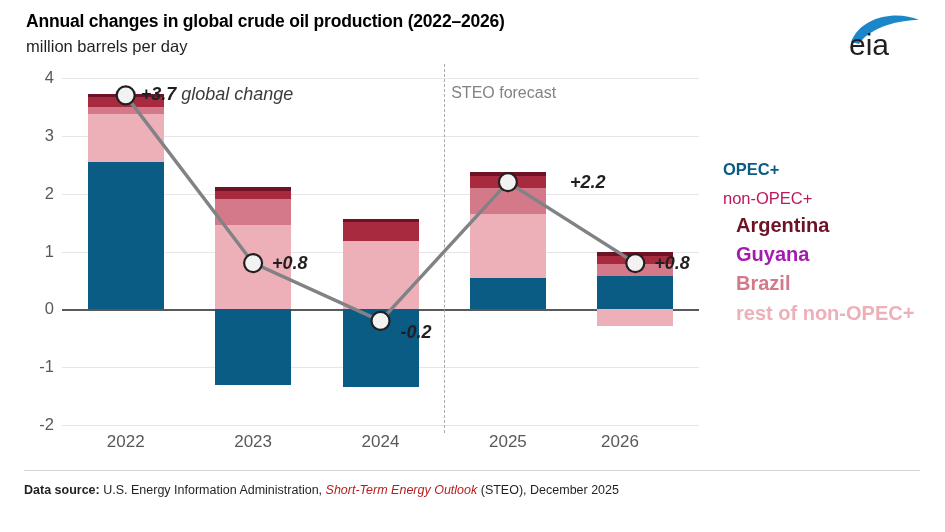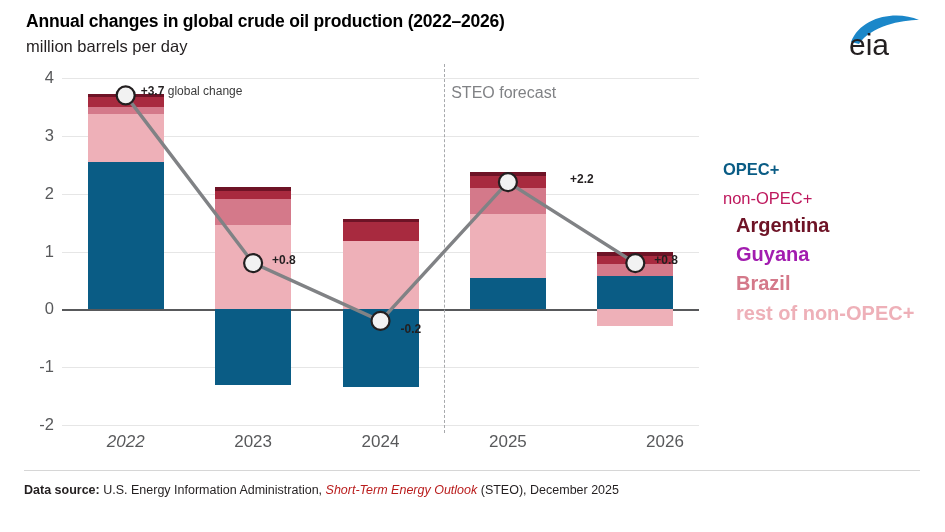--- a/index.html
+++ b/index.html
@@ -35,21 +35,21 @@
   
   .bar-seg{position:absolute;}
 
   
   #forecast-divider{position:absolute;border-left:1.6px dashed #a7a9ac;}
   #forecast-label{position:absolute;font-size:16px;color:#808285;}
 
   
   #overlay{position:absolute;left:0;top:0;width:945px;height:532px;pointer-events:none;}
 
-  .val-lbl{position:absolute;font-size:12px;font-weight:bold;color:#231f20;white-space:nowrap;}
+  .val-lbl{position:absolute;font-size:18px;font-weight:bold;color:#231f20;white-space:nowrap;font-style:italic;}
   .val-lbl .suffix{font-weight:normal;color:#3b3b3b;}
 
   
   #legend{position:absolute;left:723px;top:158px;width:215px;}
   #legend .l-opec{font-size:16.5px;font-weight:bold;color:#0a5c85;line-height:1.45;}
   #legend .l-nonopec{font-size:16.5px;color:#be185d;line-height:1.5;margin-top:4px;}
   #legend .l-item{font-size:20px;font-weight:bold;line-height:1.47;padding-left:13px;}
 
   
   #footer-rule{position:absolute;left:24px;top:470px;width:896px;height:1px;background:#d6d6d6;}
@@ -116,25 +116,25 @@
       <div class="ytick-lbl" style="top: 78px;">4</div>
       <div class="ytick-lbl" style="top: 135.833px;">3</div>
       <div class="ytick-lbl" style="top: 193.667px;">2</div>
       <div class="ytick-lbl" style="top: 251.5px;">1</div>
       <div class="ytick-lbl" style="top: 309.333px;">0</div>
       <div class="ytick-lbl" style="top: 367.167px;">-1</div>
       <div class="ytick-lbl" style="top: 425px;">-2</div>
     </div>
 
   <div id="xaxis-labels">
-      <div class="xtick-lbl" style="left: 125.7px; font-style: italic;">2022</div>
+      <div class="xtick-lbl" style="left: 125.7px;">2022</div>
       <div class="xtick-lbl" style="left: 253.1px;">2023</div>
       <div class="xtick-lbl" style="left: 380.5px;">2024</div>
       <div class="xtick-lbl" style="left: 507.9px;">2025</div>
-      <div class="xtick-lbl" style="left: 665px;">2026</div>
+      <div class="xtick-lbl" style="left: 620px;">2026</div>
     </div>
 
   <svg id="overlay" viewBox="0 0 945 532">
       <polyline points="125.7,95.35 253.10000000000002,263.06666666666666 380.5,320.90000000000003 507.90000000000003,182.1 635.3000000000001,263.06666666666666" fill="none" stroke="#808285" stroke-width="3.4"></polyline>
       <circle cx="125.7" cy="95.35" r="9" fill="#f2f2f2" stroke="#231f20" stroke-width="2.2"></circle>
       <circle cx="253.10000000000002" cy="263.06666666666666" r="9" fill="#f2f2f2" stroke="#231f20" stroke-width="2.2"></circle>
       <circle cx="380.5" cy="320.90000000000003" r="9" fill="#f2f2f2" stroke="#231f20" stroke-width="2.2"></circle>
       <circle cx="507.90000000000003" cy="182.1" r="9" fill="#f2f2f2" stroke="#231f20" stroke-width="2.2"></circle>
       <circle cx="635.3000000000001" cy="263.06666666666666" r="9" fill="#f2f2f2" stroke="#231f20" stroke-width="2.2"></circle>
     </svg>

